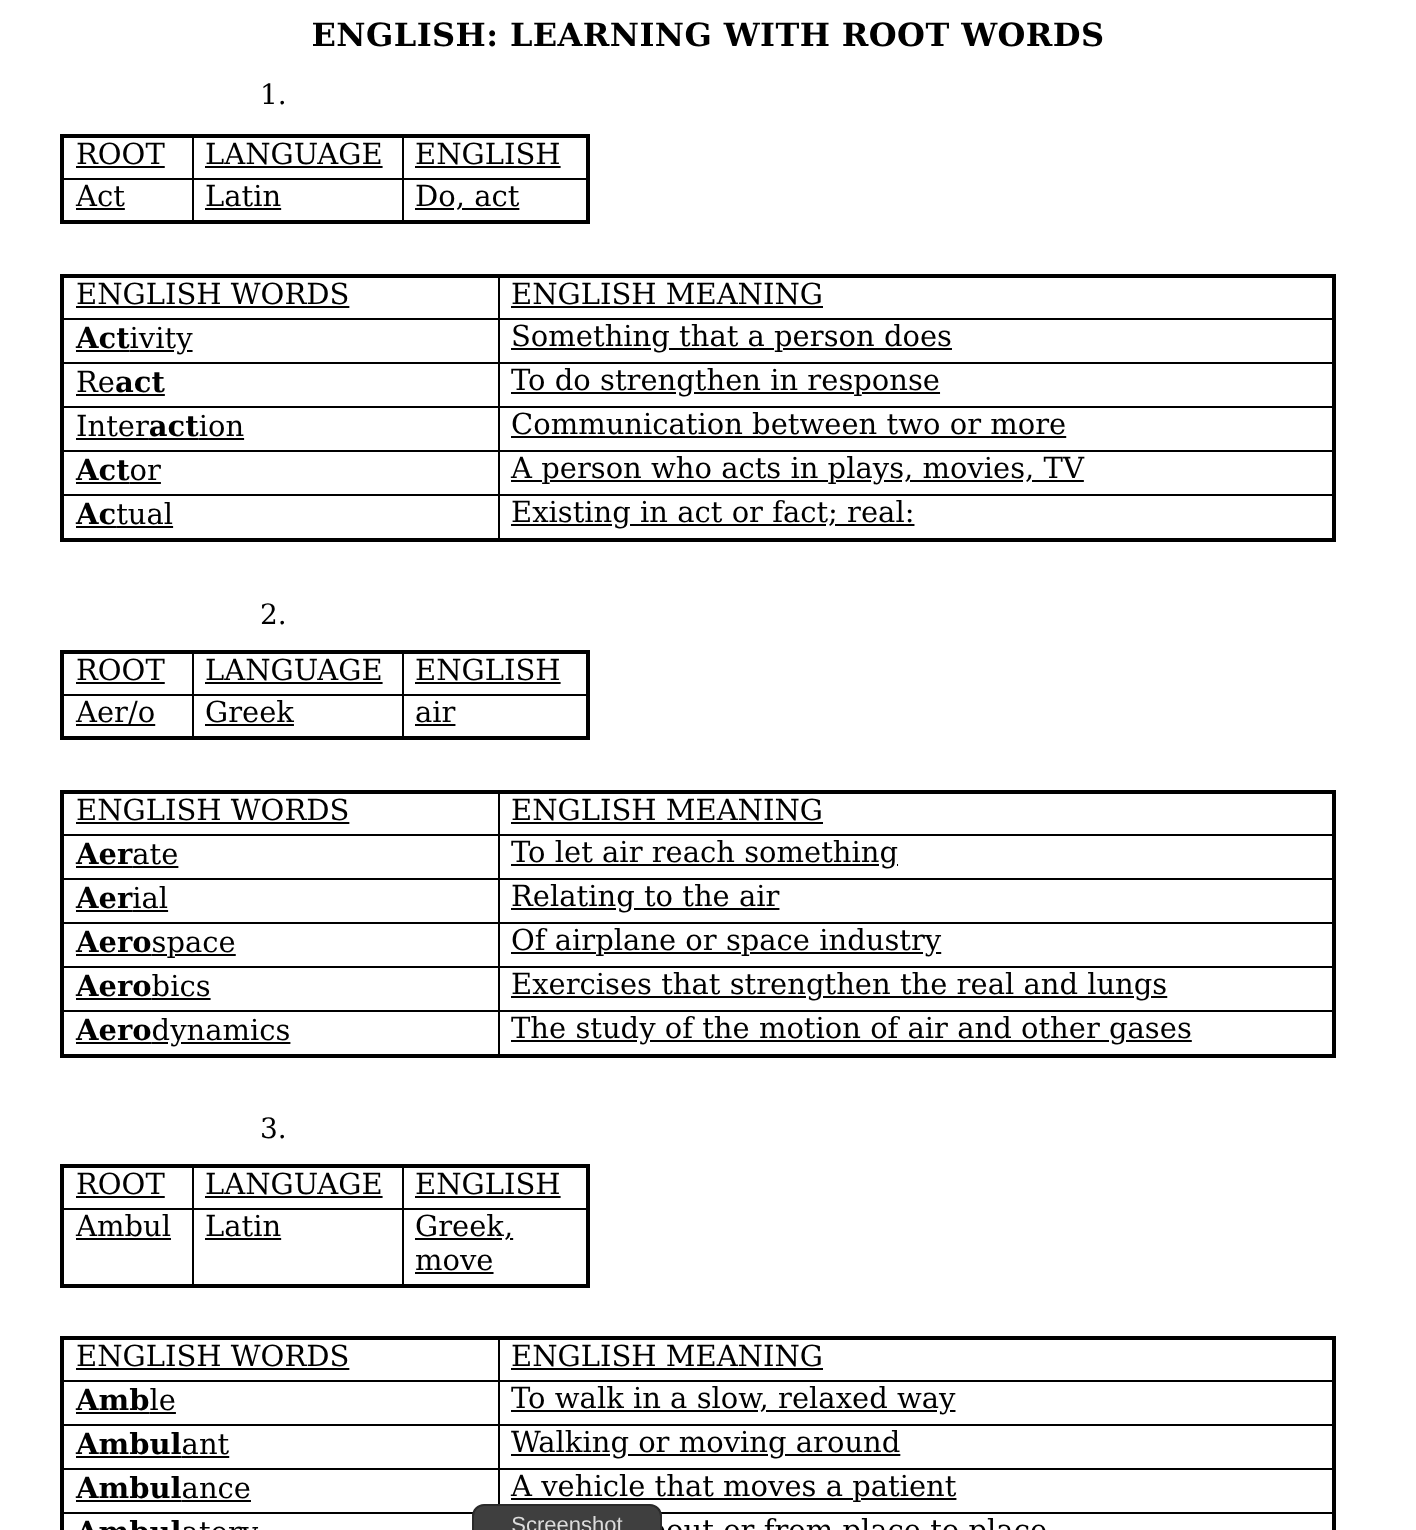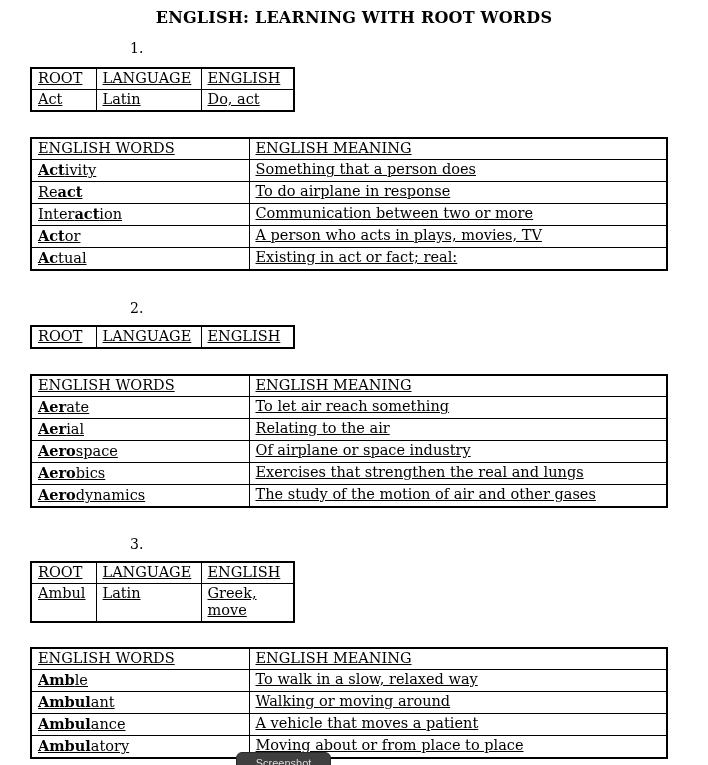--- a/index.html
+++ b/index.html
@@ -57,21 +57,21 @@
       <tr>
     <th class="w1">ENGLISH WORDS</th>
     <th class="w2">ENGLISH MEANING</th>
   </tr>
   <tr>
     <td class="w1 word"><span></span><b>Act</b><span>ivity</span></td>
     <td class="w2">Something that a person does</td>
   </tr>
   <tr>
     <td class="w1 word"><span>Re</span><b>act</b><span></span></td>
-    <td class="w2">To do airplane in response</td>
+    <td class="w2">To do strengthen in response</td>
   </tr>
   <tr>
     <td class="w1 word"><span>Inter</span><b>act</b><span>ion</span></td>
     <td class="w2">Communication between two or more</td>
   </tr>
   <tr>
     <td class="w1 word"><span></span><b>Act</b><span>or</span></td>
     <td class="w2">A person who acts in plays, movies, TV</td>
   </tr>
   <tr>
@@ -82,20 +82,25 @@
   </table>
 
 <div class="sec-num n2">2.</div>
 
 <table class="root-table">
   <tbody>
       <tr>
     <th class="c1">ROOT</th>
     <th class="c2">LANGUAGE</th>
     <th class="c3">ENGLISH</th>
+  </tr>
+  <tr>
+    <td class="c1">Aer/o</td>
+    <td class="c2">Greek</td>
+    <td class="c3">air</td>
   </tr>
 </tbody>
   </table>
 
 <table class="words-table">
   <tbody>
       <tr>
     <th class="w1">ENGLISH WORDS</th>
     <th class="w2">ENGLISH MEANING</th>
   </tr>

